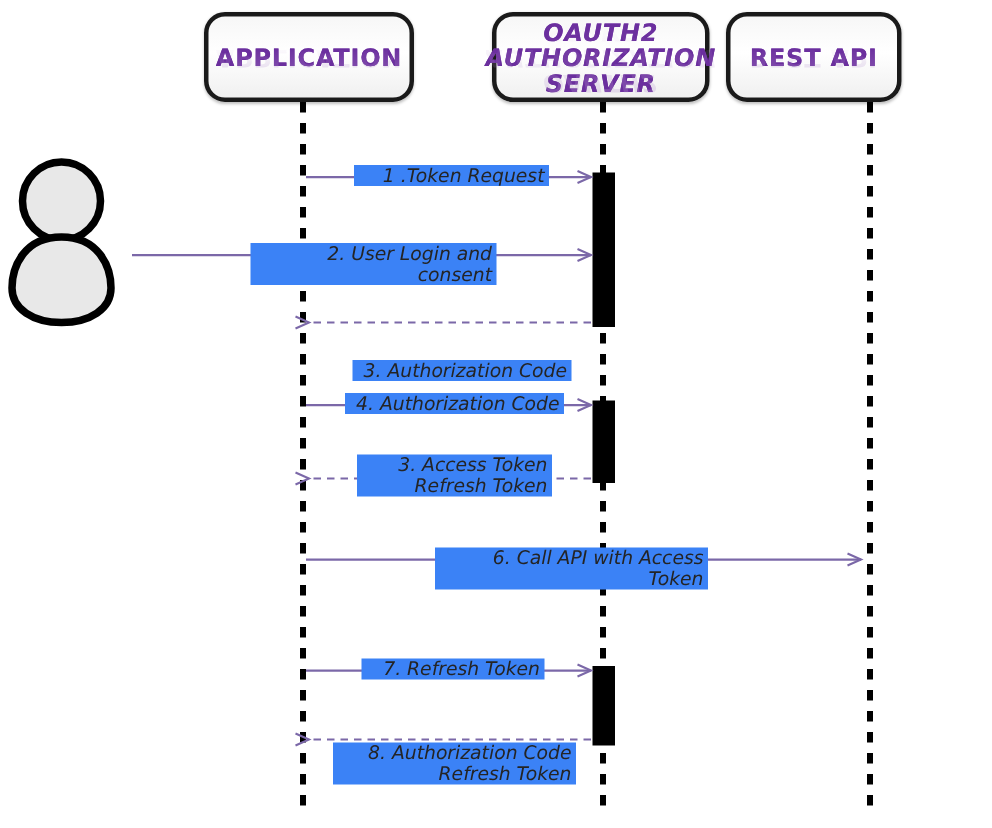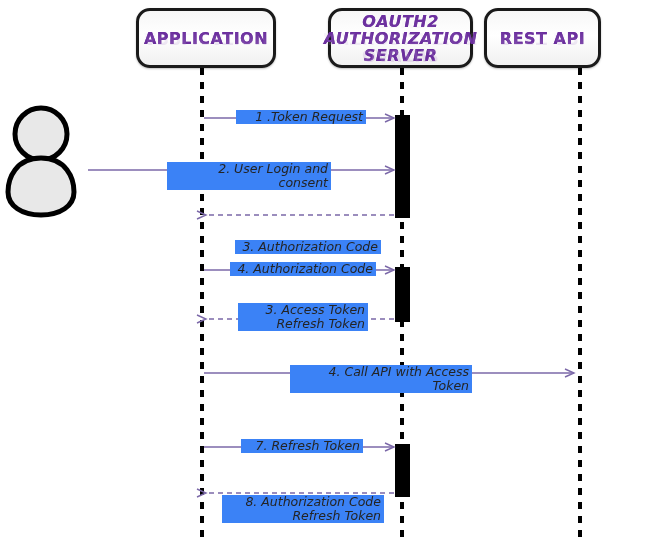--- a/index.html
+++ b/index.html
@@ -201,21 +201,21 @@
 
   <div class="msg-label" style="left:167px; top:162px; width:158px;">2. User Login and consent</div>
 
   <div class="msg-label" style="left:235px; top:220px; width:140px;margin-top:20px;">3. Authorization Code</div>
 
   <div class="msg-label" style="left:230px; top:262px; width:140px;">4. Authorization Code</div>
 
   <div class="msg-label" style="left:238px; top:303px; width:124px;">3. Access Token
 Refresh Token</div>
 
-  <div class="msg-label" style="left:290px; top:365px; width:176px;">4. Call API with Access Token</div>
+  <div class="msg-label" style="left:290px; top:365px; width:176px;">6. Call API with Access Token</div>
 
   <div class="msg-label" style="left:241px; top:439px; width:116px;">7. Refresh Token</div>
 
   <div class="msg-label" style="left:222px; top:495px; width:156px;">8. Authorization Code
 Refresh Token</div>
 
 
 </div>
 
 </body></html>

